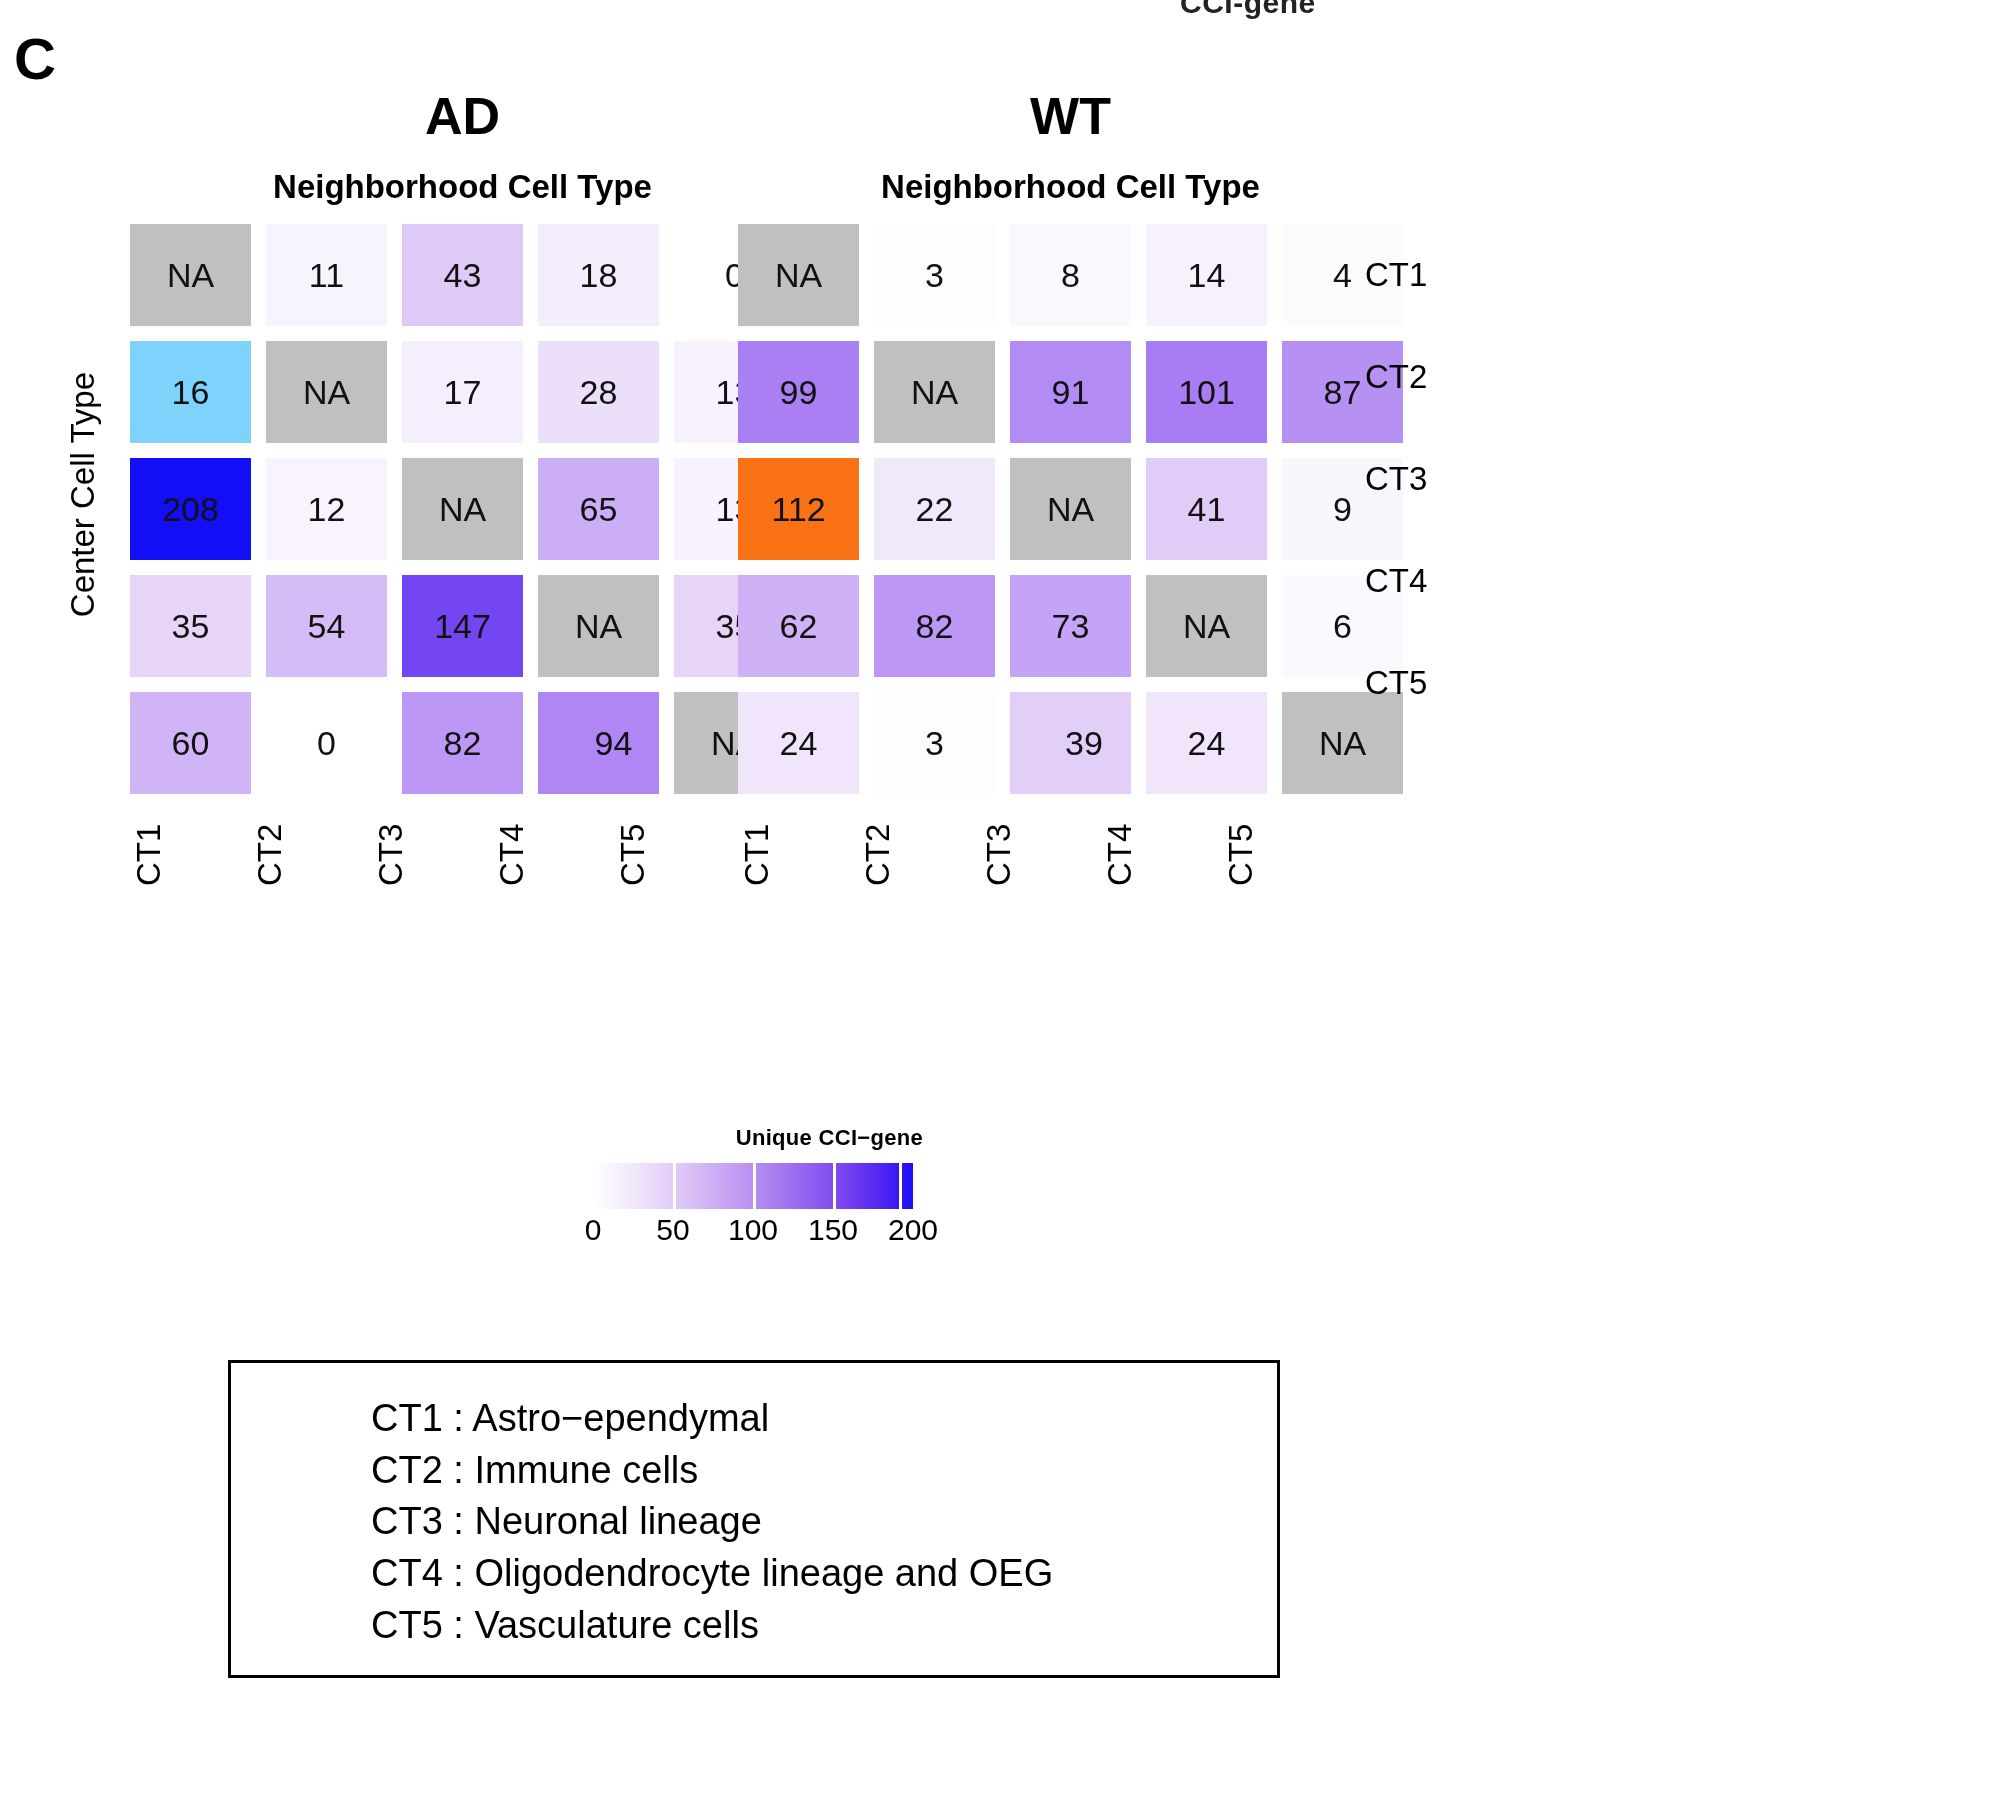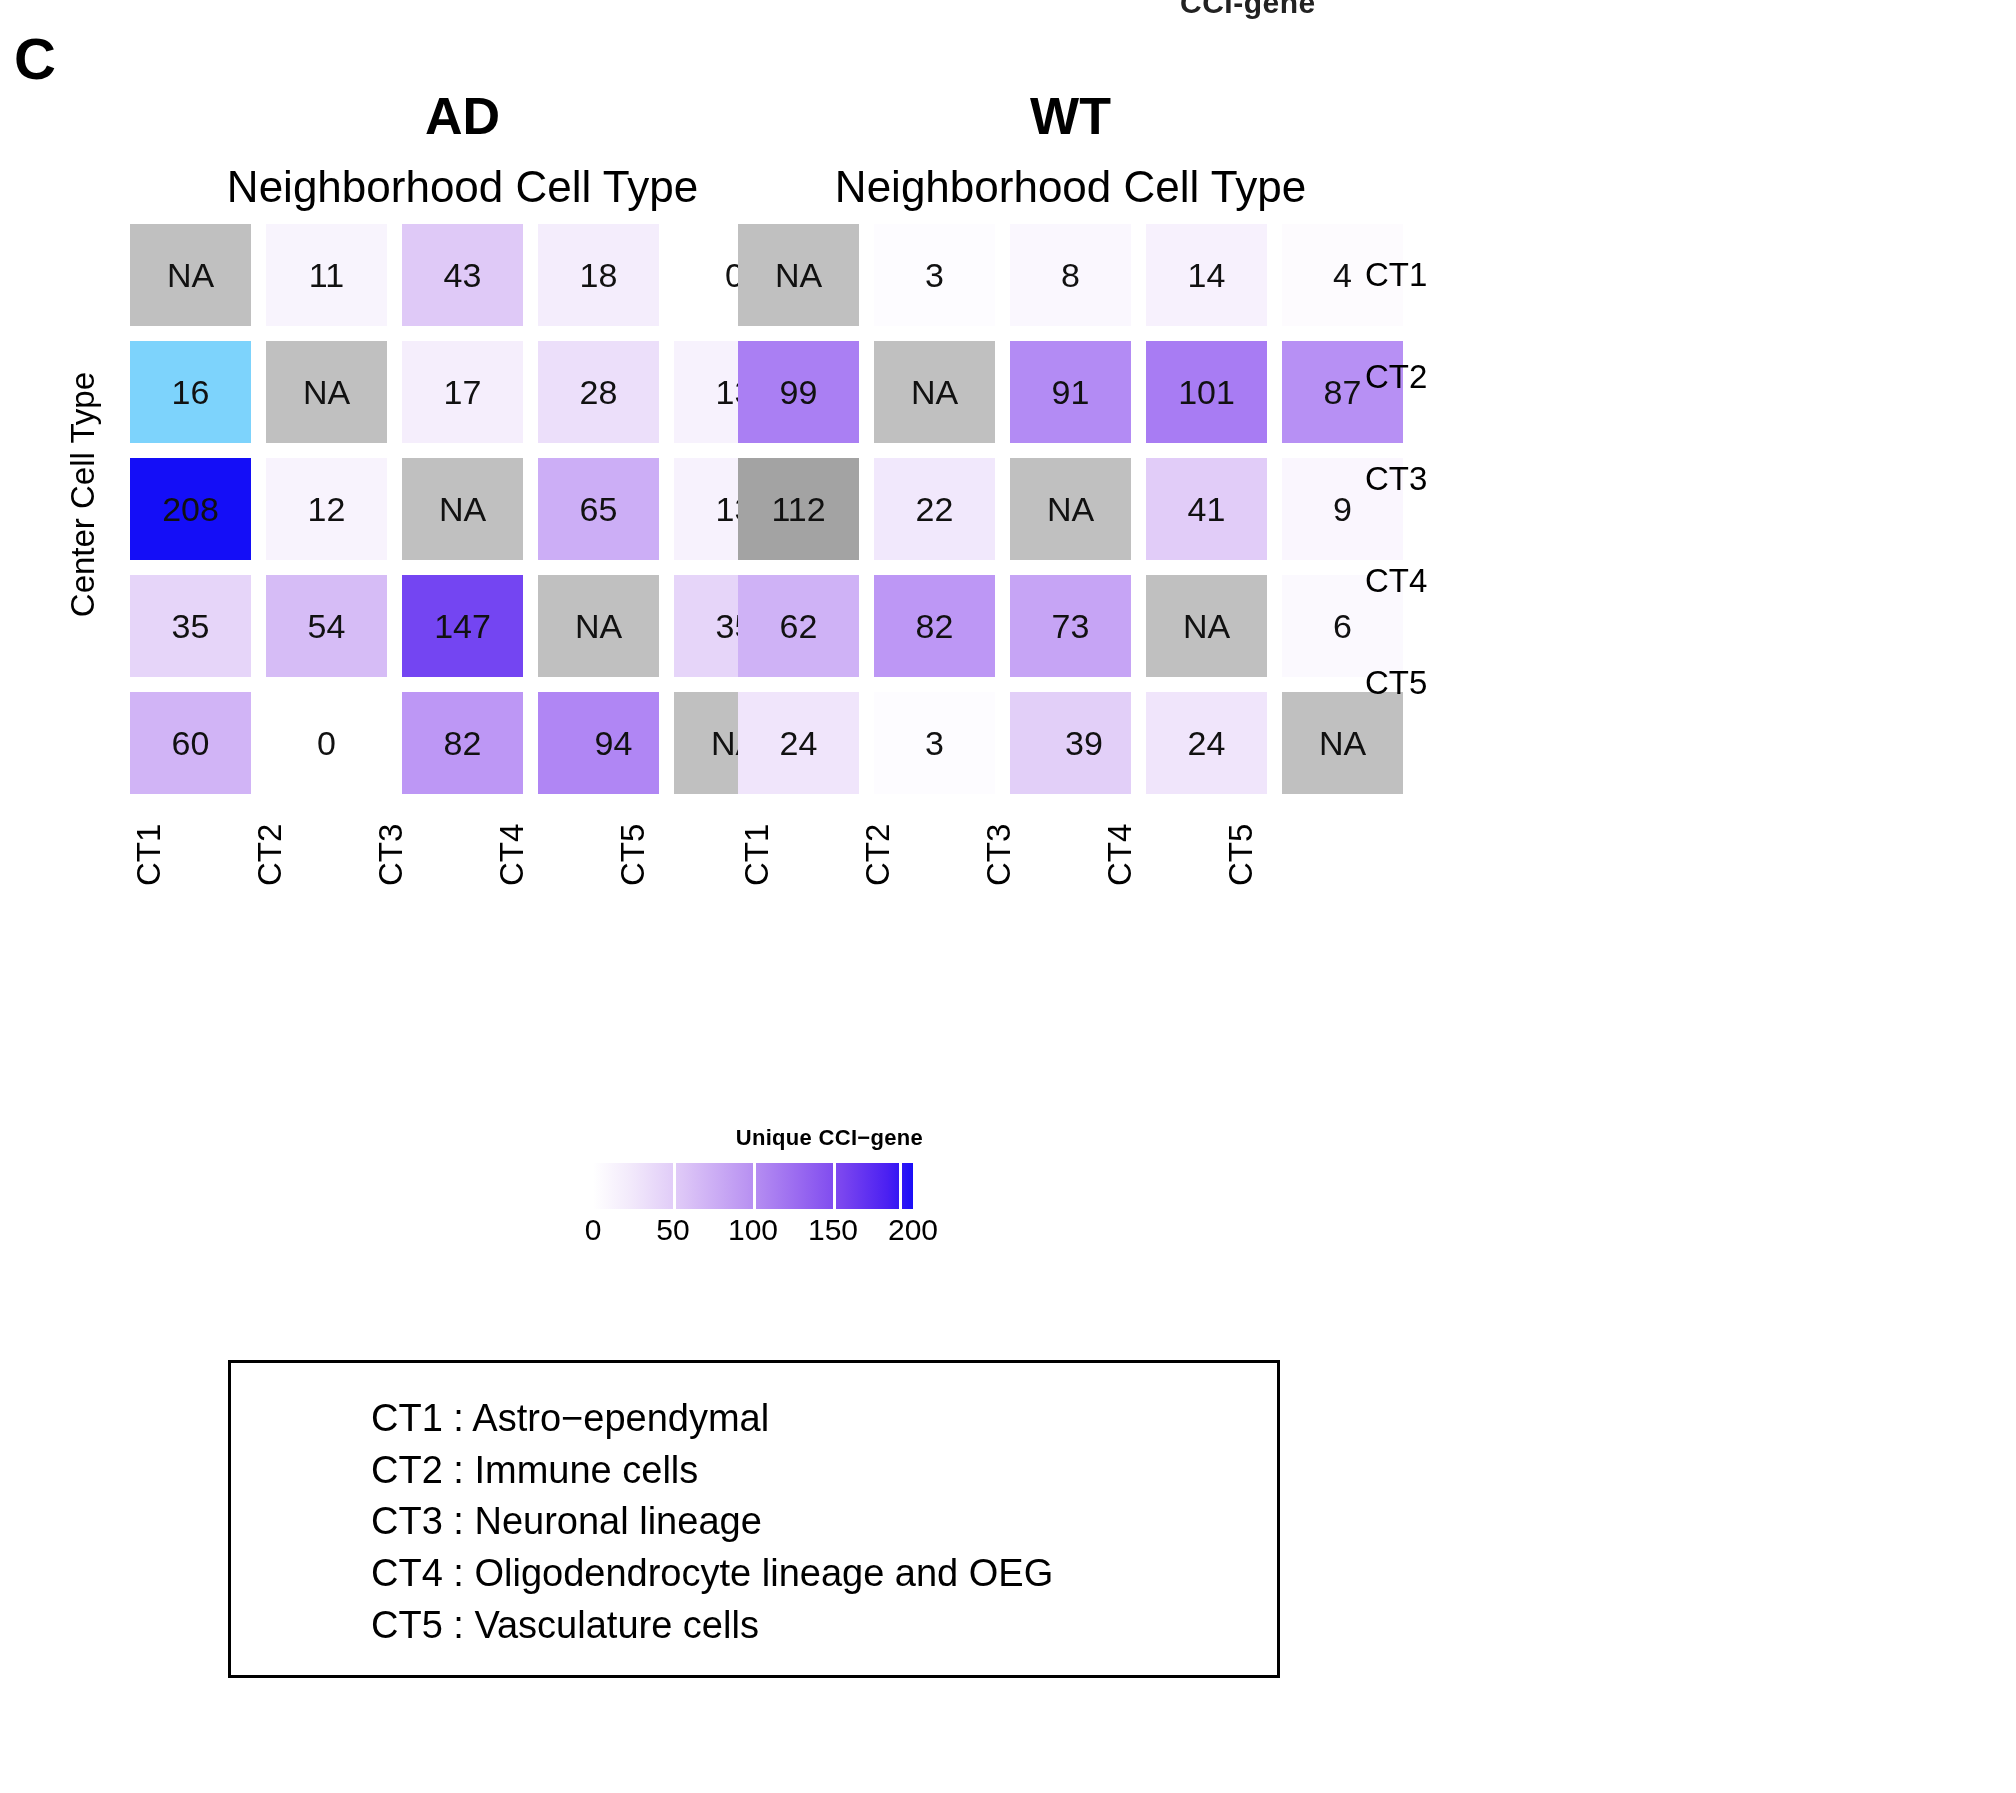--- a/index.html
+++ b/index.html
@@ -25,21 +25,21 @@
   
   .hm-group{position:absolute;top:90px;}
   #hm-ad{left:130px;}
   #hm-wt{left:738px;}
 
   .hm-title{
     text-align:center;font-size:52px;font-weight:bold;
     height:52px;line-height:52px;
   }
   .hm-subtitle{
-    text-align:center;font-size:44px;font-weight:normal;
+    text-align:center;font-size:33px;font-weight:bold;
     height:46px;line-height:46px;margin-top:22px;
   }
   .grid{
     margin-top:14px;
     display:grid;
     grid-template-columns:repeat(5,121px);
     grid-template-rows:repeat(5,102px);
     gap:15px;
   }
   .cell{
@@ -161,21 +161,21 @@
       <div class="cell" style="background: rgb(192, 192, 192);">NA</div>
       <div class="cell" style="background: rgb(253, 252, 255);">3</div>
       <div class="cell" style="background: rgb(250, 247, 254);">8</div>
       <div class="cell" style="background: rgb(247, 241, 253);">14</div>
       <div class="cell" style="background: rgb(253, 251, 254);">4</div>
       <div class="cell" style="background: rgb(170, 127, 243);">99</div>
       <div class="cell" style="background: rgb(192, 192, 192);">NA</div>
       <div class="cell" style="background: rgb(179, 139, 244);">91</div>
       <div class="cell" style="background: rgb(168, 124, 243);">101</div>
       <div class="cell" style="background: rgb(183, 144, 244);">87</div>
-      <div class="cell" style="background: #a3a3a3;">112</div>
+      <div class="cell" style="background: #f97316;">112</div>
       <div class="cell" style="background: rgb(241, 232, 252);">22</div>
       <div class="cell" style="background: rgb(192, 192, 192);">NA</div>
       <div class="cell" style="background: rgb(225, 204, 248);">41</div>
       <div class="cell" style="background: rgb(250, 246, 254);">9</div>
       <div class="cell" style="background: rgb(207, 178, 246);">62</div>
       <div class="cell" style="background: rgb(189, 151, 245);">82</div>
       <div class="cell" style="background: rgb(198, 164, 245);">73</div>
       <div class="cell" style="background: rgb(192, 192, 192);">NA</div>
       <div class="cell" style="background: rgb(251, 249, 254);">6</div>
       <div class="cell" style="background: rgb(240, 229, 251);">24</div>

